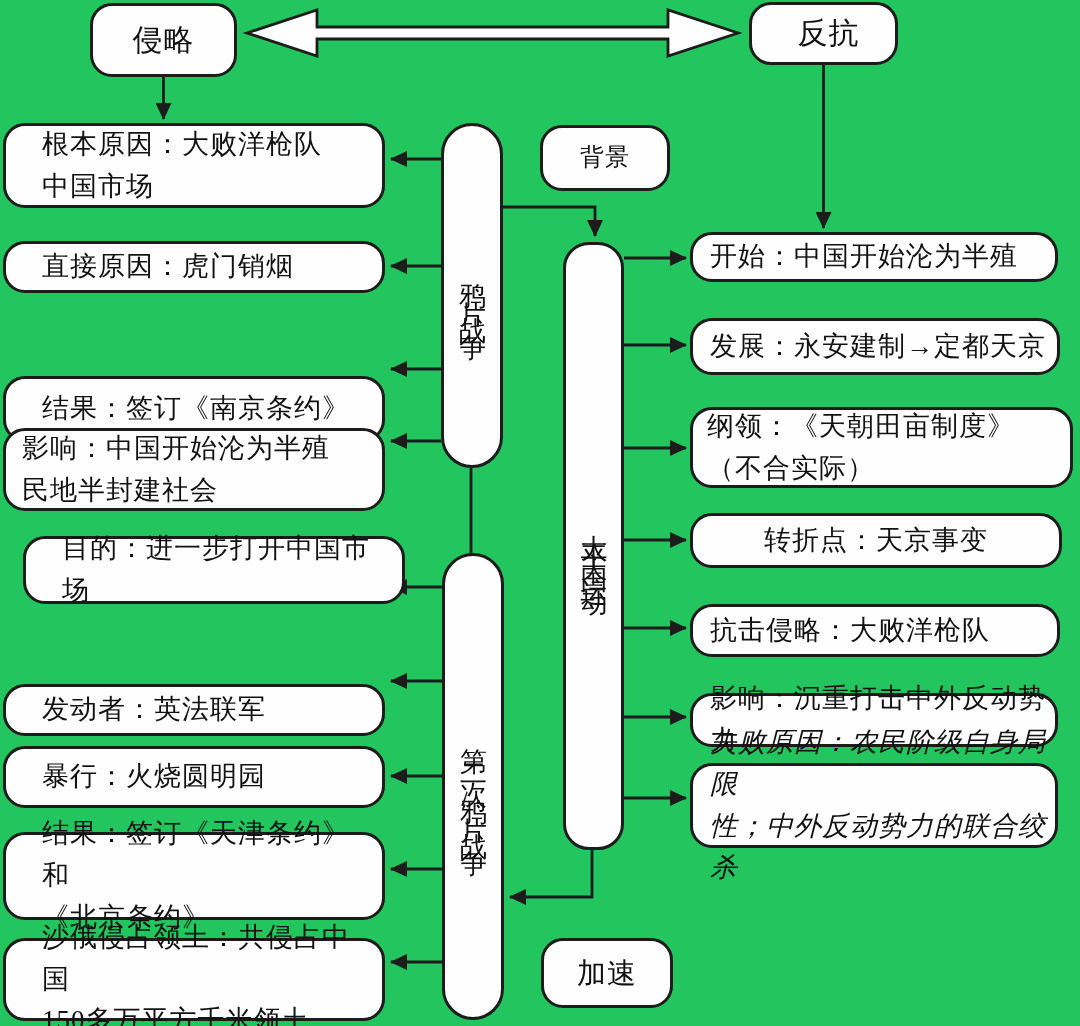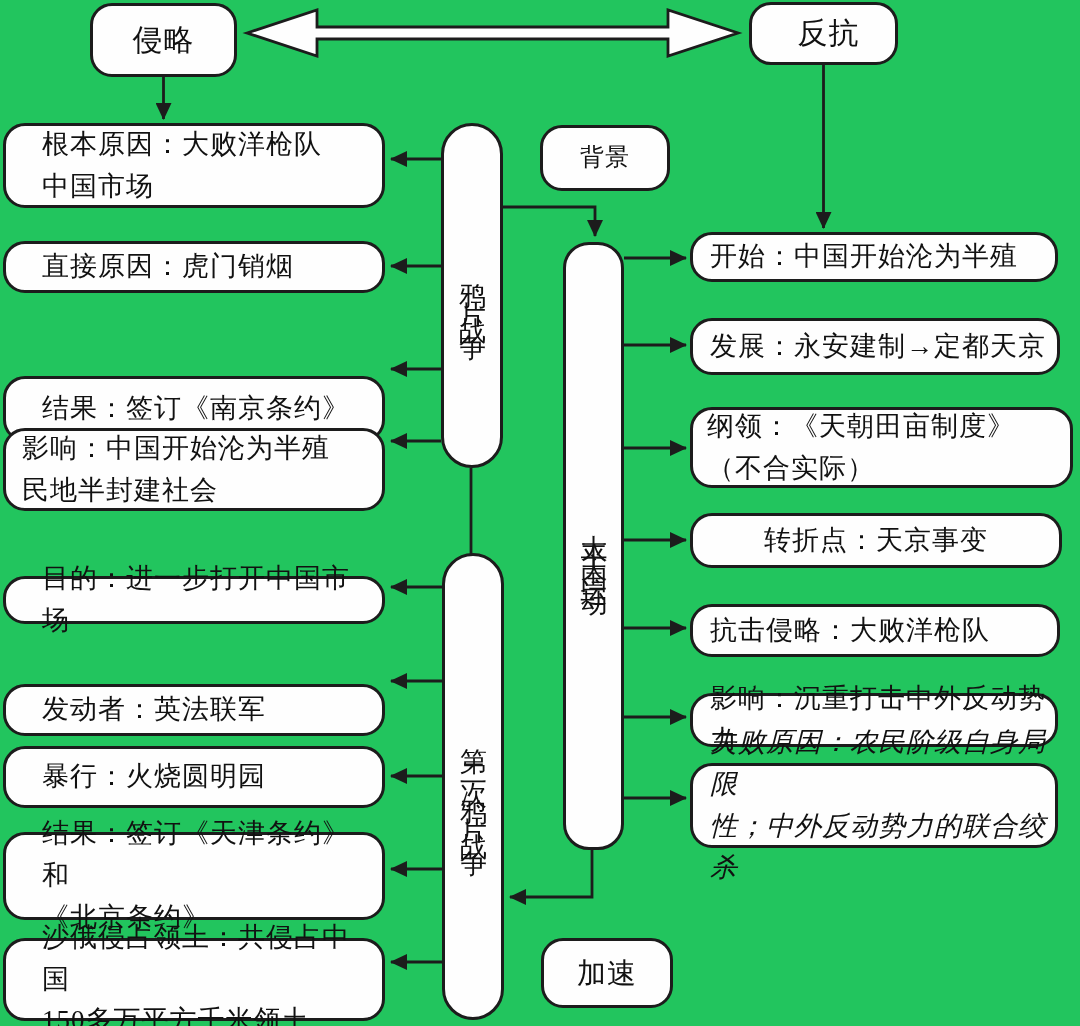--- a/index.html
+++ b/index.html
@@ -76,21 +76,21 @@
   <div class="vbox" style="left:441px;top:123px;width:62px;height:345px;--ls:17px;">鸦片战争</div>
   <div class="vbox" style="left:442px;top:553px;width:62px;height:467px;--ls:17px;">第二次鸦片战争</div>
   <div class="vbox" style="left:563px;top:242px;width:61px;height:608px;--ls:11px;border-radius:26px;">太平天国运动</div>
 
   <div class="box lbox" style="top:123px;height:85px;">根本原因：大败洋枪队
 中国市场</div>
   <div class="box lbox" style="top:241px;height:52px;">直接原因：虎门销烟</div>
   <div class="box lbox" style="top:336px;height:66px;margin-top:40px;">结果：签订《南京条约》</div>
   <div class="box lbox" style="top:428px;height:83px;padding-left:16px;">影响：中国开始沦为半殖
 民地半封建社会</div>
-  <div class="box lbox" style="top:576px;height:48px;">目的：进一步打开中国市场</div>
+  <div class="box lbox" style="top:536px;height:68px;margin-left:20px;">目的：进一步打开中国市场</div>
   <div class="box lbox" style="top:684px;height:52px;">发动者：英法联军</div>
   <div class="box lbox" style="top:746px;height:62px;">暴行：火烧圆明园</div>
   <div class="box lbox" style="top:832px;height:88px;">结果：签订《天津条约》和
 《北京条约》</div>
   <div class="box lbox" style="top:938px;height:83px;">沙俄侵占领土：共侵占中国
 150多万平方千米领土</div>
 
   <div class="box rbox" style="top:232px;height:50px;width:368px;">开始：中国开始沦为半殖</div>
   <div class="box rbox" style="top:318px;height:57px;width:370px;">发展：永安建制→定都天京</div>
   <div class="box rbox" style="top:407px;height:81px;width:383px;padding-left:14px;">纲领：《天朝田亩制度》

